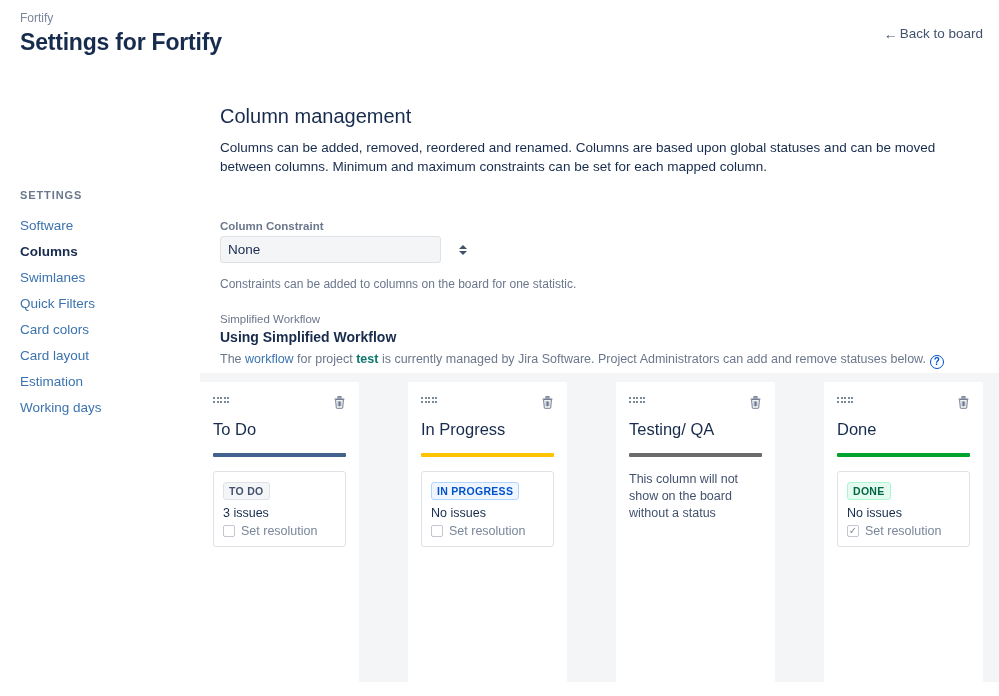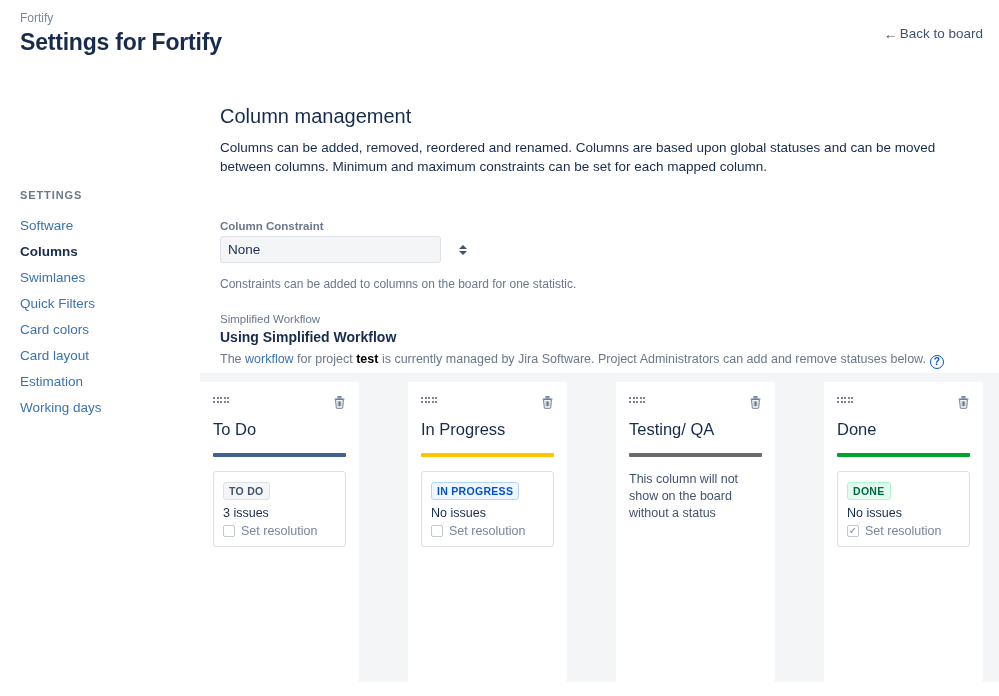--- a/index.html
+++ b/index.html
@@ -147,21 +147,21 @@
     font-weight: bold;
     color: #172B4D;
     margin-bottom: 6px;
   }
   #workflow-desc {
     font-size: 12.5px;
     color: #6B778C;
     line-height: 17px;
   }
   #workflow-desc a { color: #3b73af; text-decoration: none; cursor: pointer; }
-  #workflow-desc b { color: #000000; }
+  #workflow-desc b { color: #0f766e; }
   .help-circle {
     display: inline-flex;
     align-items: center;
     justify-content: center;
     width: 14px; height: 14px;
     border: 1.4px solid #0052CC;
     border-radius: 50%;
     color: #0052CC;
     font-size: 10px;
     font-weight: bold;

